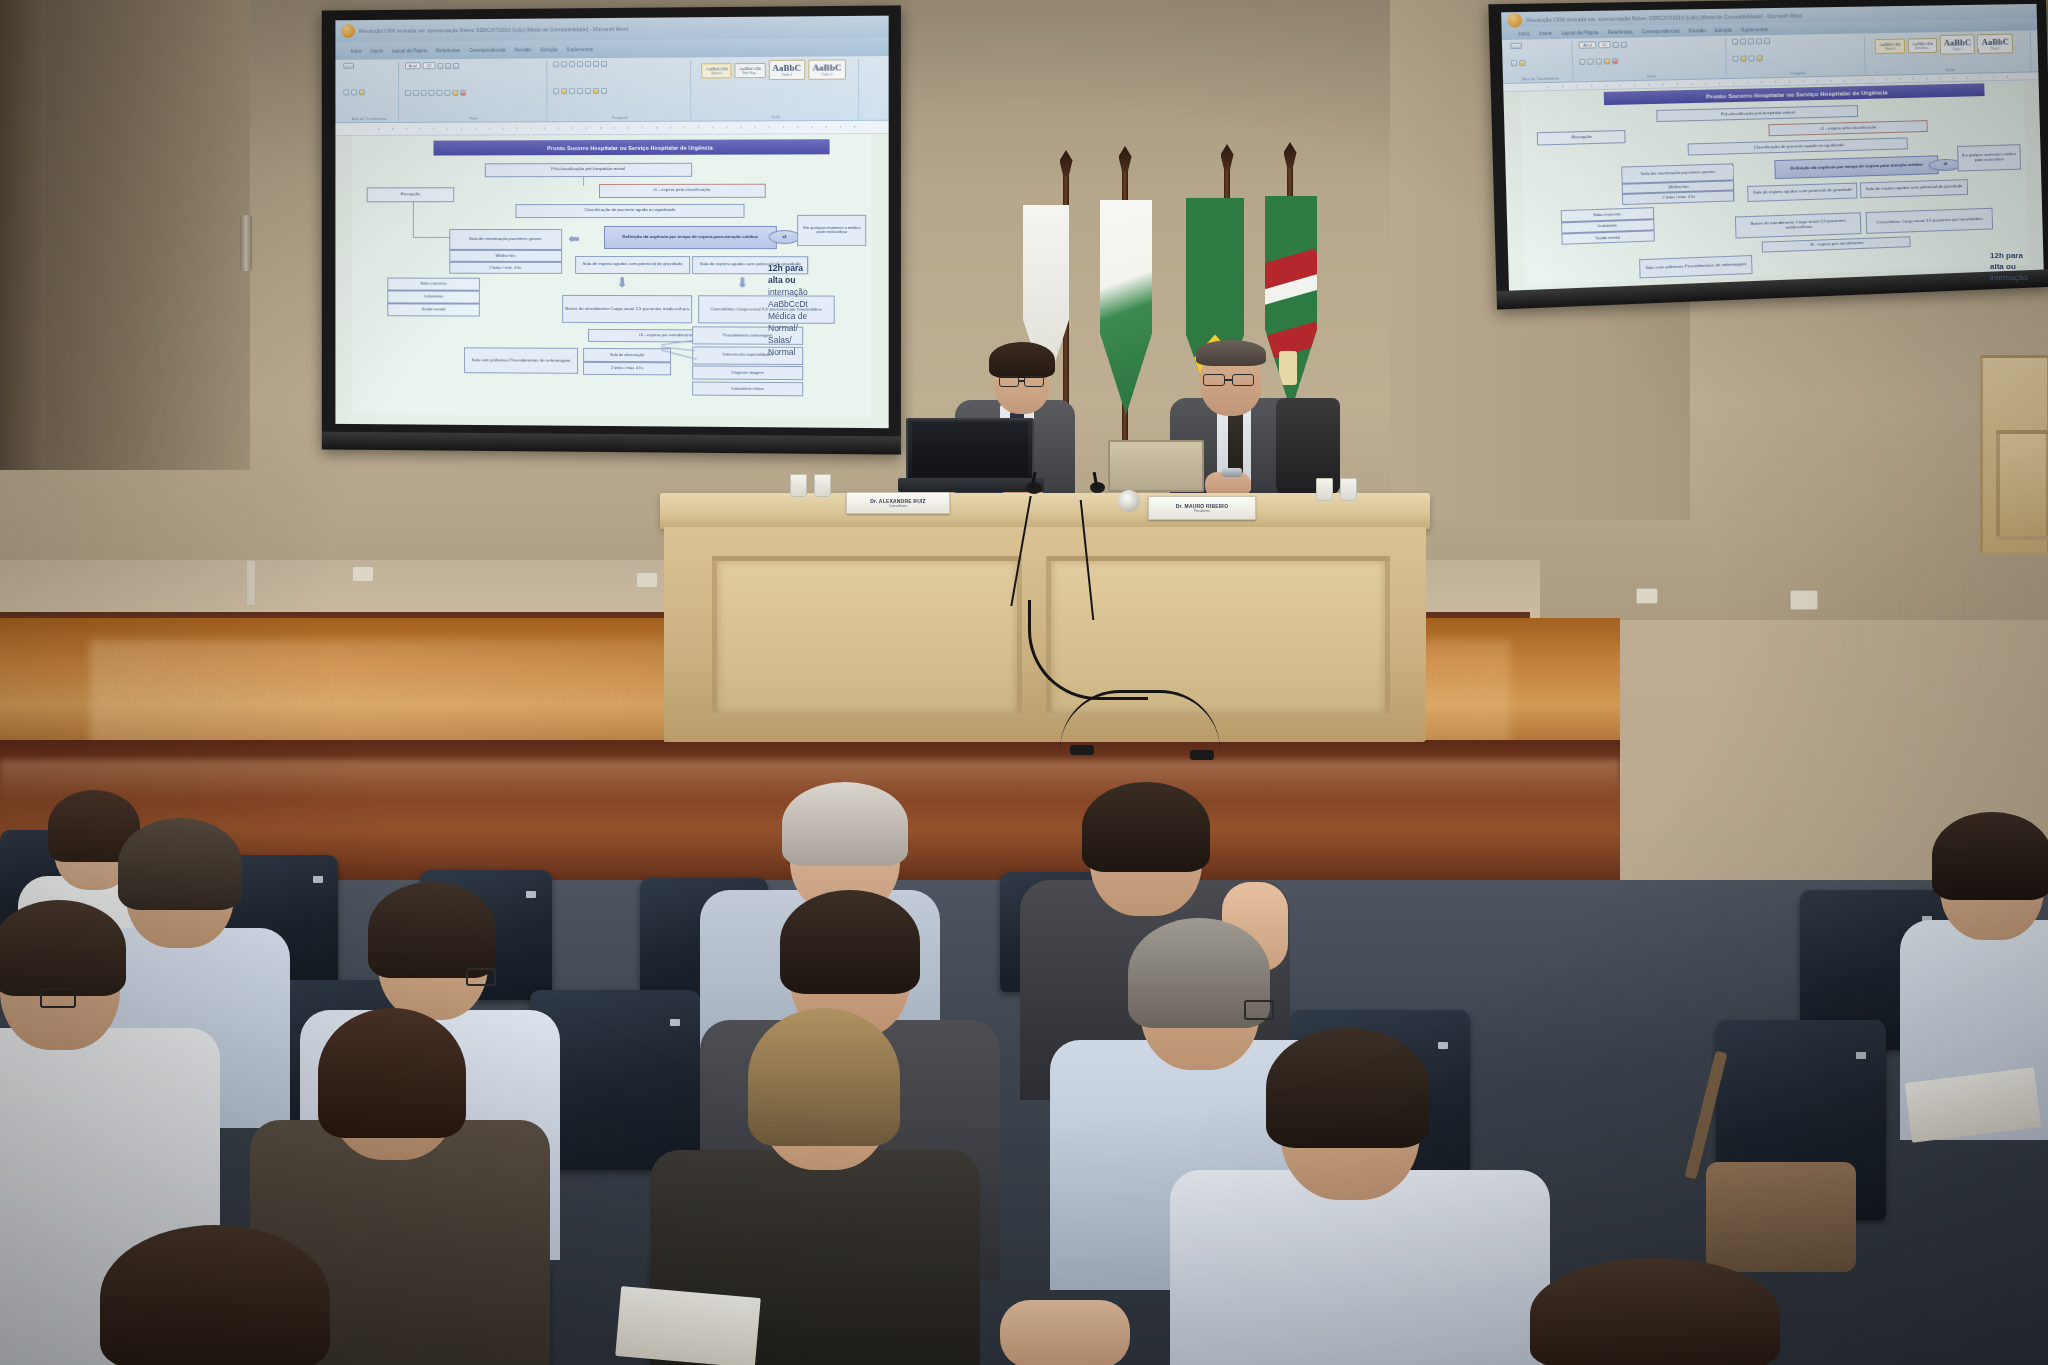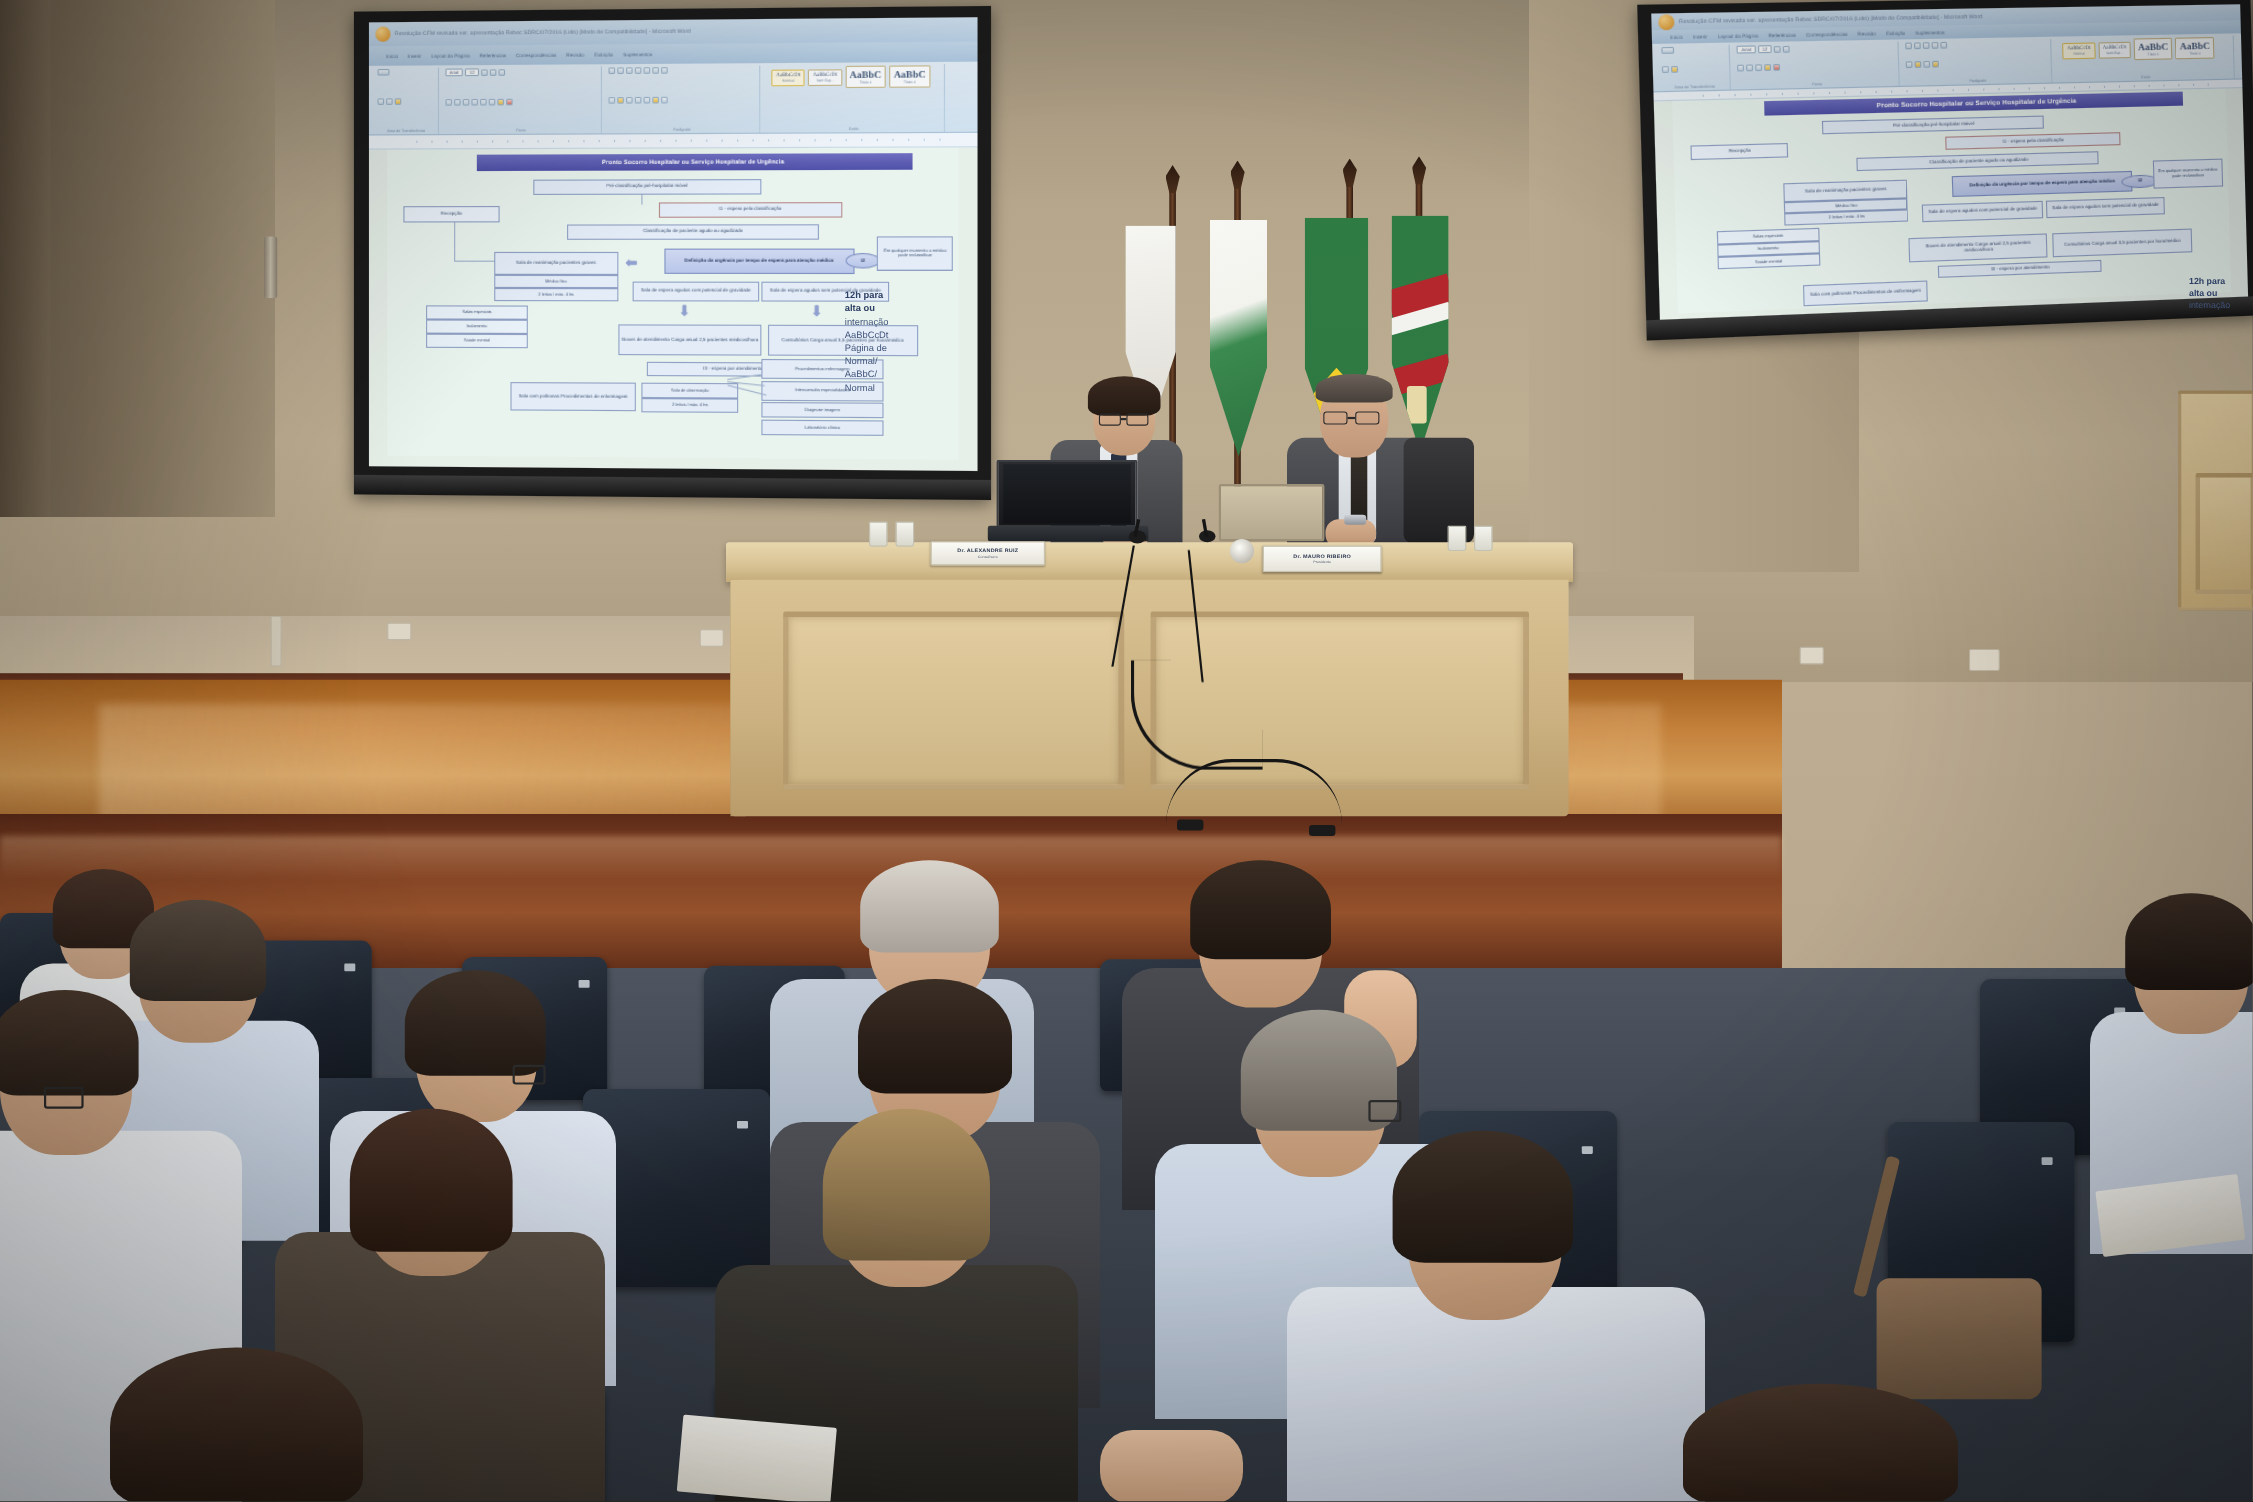--- a/index.html
+++ b/index.html
@@ -351,23 +351,23 @@
       </div>
     </div>
     <div class="screen-base"></div>
   </div>
 
   <div class="fc-note" style="left:768px;top:262px;width:58px;line-height:1.42;font-size:8.5px;z-index:6;">
     <div style="font-weight:bold;color:#2d3f63">12h para</div>
     <div style="font-weight:bold;color:#2d3f63">alta ou</div>
     <div>internação</div>
     <div>AaBbCcDt</div>
-    <div>Página de</div>
+    <div>Médica de</div>
     <div>Normal/</div>
-    <div>AaBbC/</div>
+    <div>Salas/</div>
     <div>Normal</div>
   </div>
 
   <div class="screen-frame" id="screen-right">
     <div class="screen-inner">
       <div class="word">
         <div class="word-title">
           <span class="word-orb"></span>
           <span class="word-title-text">Resolução CFM revisada ver. apresentação Rebec SDRC/07/2016 (Lido) [Modo de Compatibilidade] - Microsoft Word</span>
         </div>

